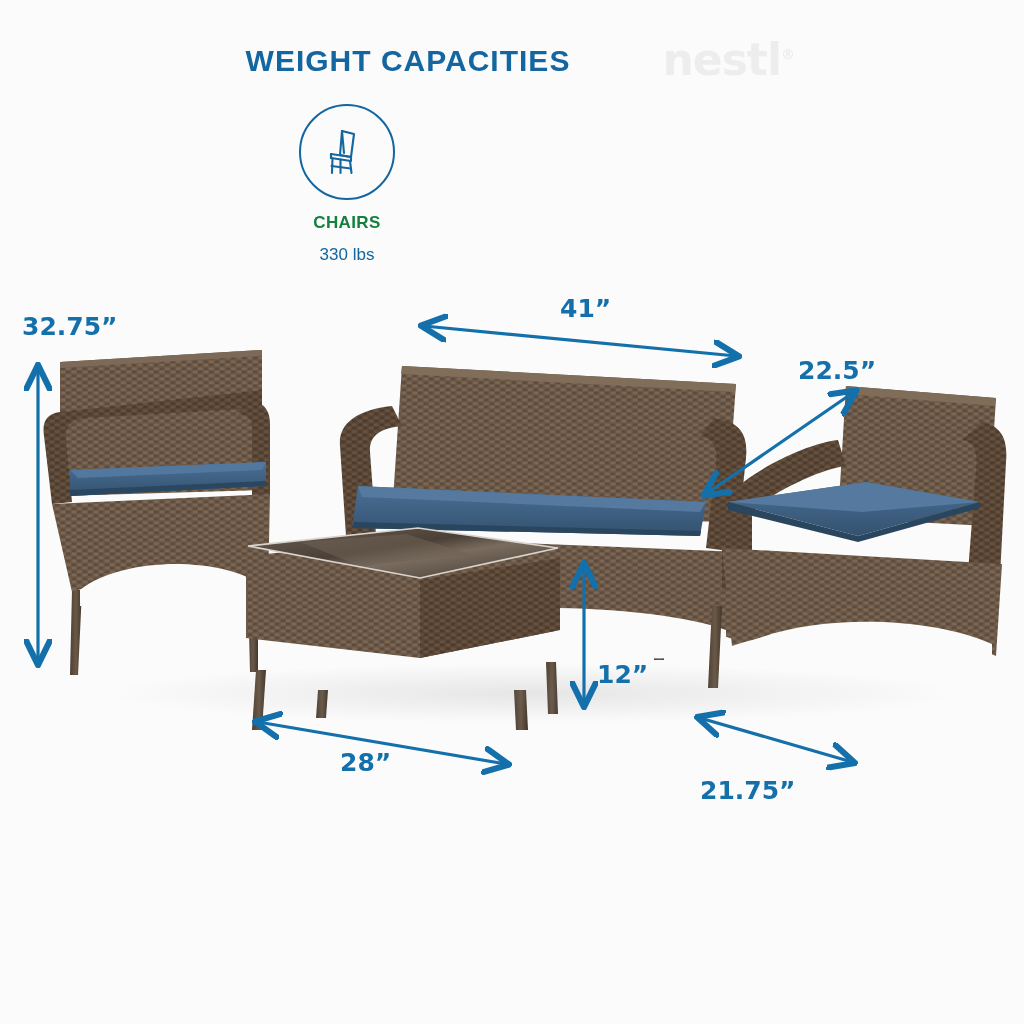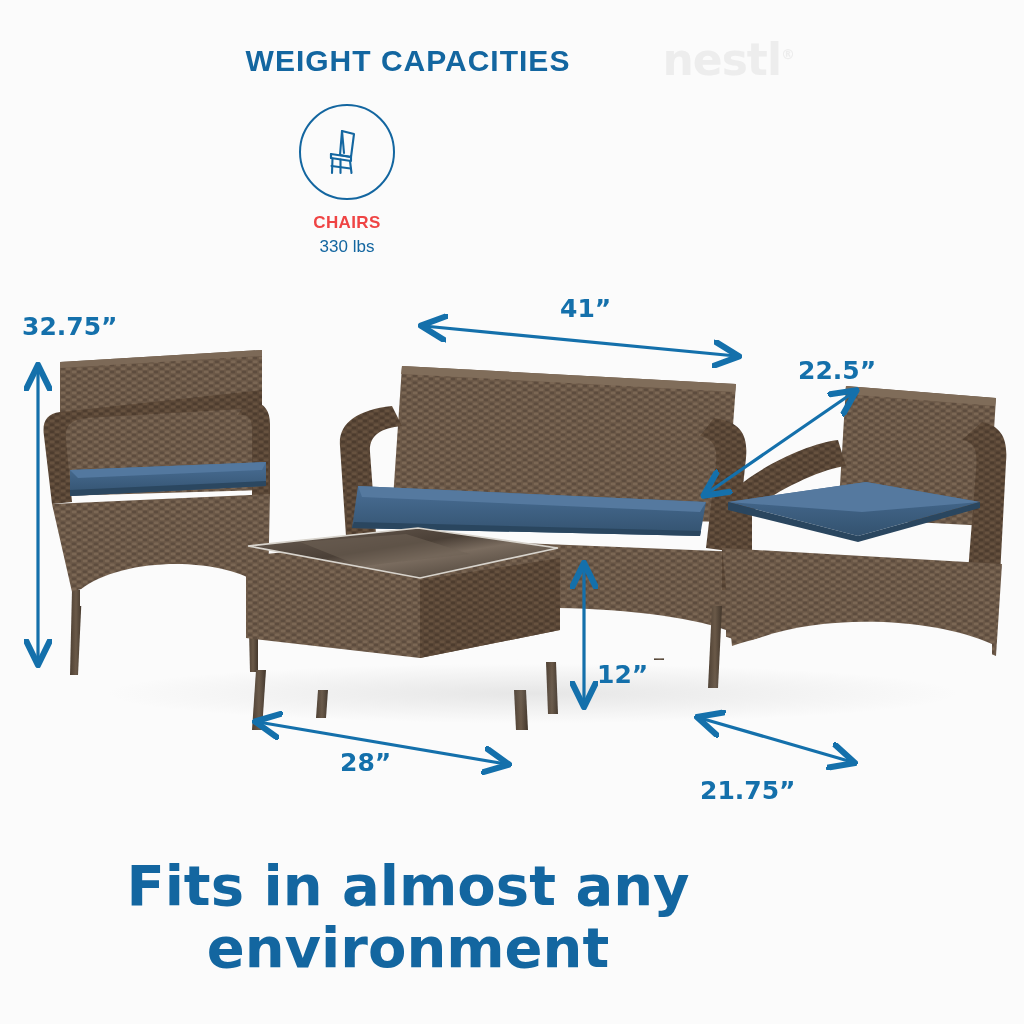--- a/index.html
+++ b/index.html
@@ -36,23 +36,23 @@
   }
   .cap-item{width:150px; text-align:center;}
   .cap-circle{
     width:96px;height:96px;border-radius:50%;
     border:2.5px solid #1366a0;
     margin:0 auto;
     display:flex;align-items:center;justify-content:center;
     box-sizing:border-box;
   }
   .cap-name{
-    margin-top:13px;font-size:17px;font-weight:700;color:#ef4444;letter-spacing:.4px;
-  }
-  .cap-val{margin-top:4px;font-size:17px;font-weight:400;color:#1366a0;}
+    margin-top:13px;font-size:17px;font-weight:700;color:#15803d;letter-spacing:.4px;
+  }
+  .cap-val{margin-top:12px;font-size:17px;font-weight:400;color:#1366a0;}
 
   
   .dim{
     position:absolute;
     color:#1470ab;
     font-weight:700;
     font-family:"DejaVu Sans", sans-serif;
     white-space:nowrap;
   }
   .d-3275{left:22px; top:312px; font-size:25px;}
@@ -258,18 +258,14 @@
     </g>
   </svg>
 
   <div class="dim d-3275">32.75”</div>
   <div class="dim d-41">41”</div>
   <div class="dim d-225">22.5”</div>
   <div class="dim d-16">12”</div>
   <div class="dim d-28">28”</div>
   <div class="dim d-2175">21.75”</div>
 
-  <div class="tagline">
-    <div>Fits in almost any</div>
-    <div>environment</div>
-  </div>
 
 </div>
 
 </body></html>

